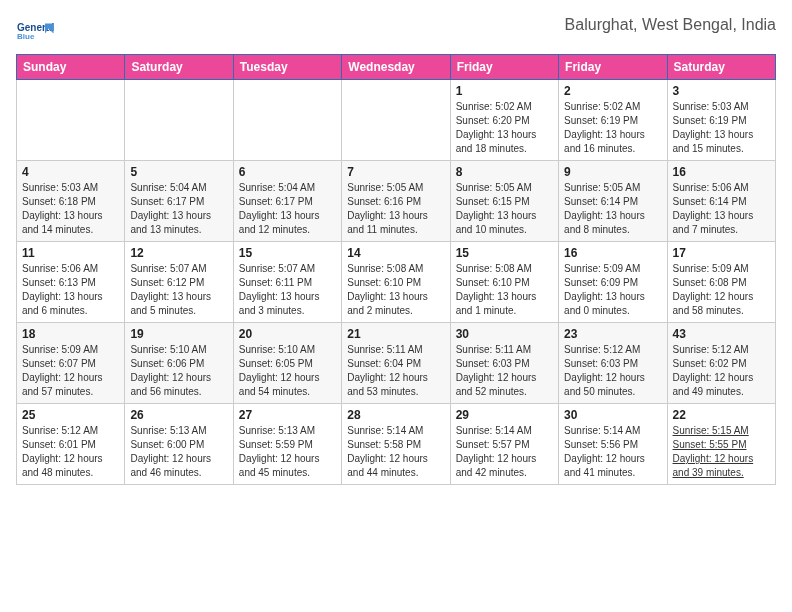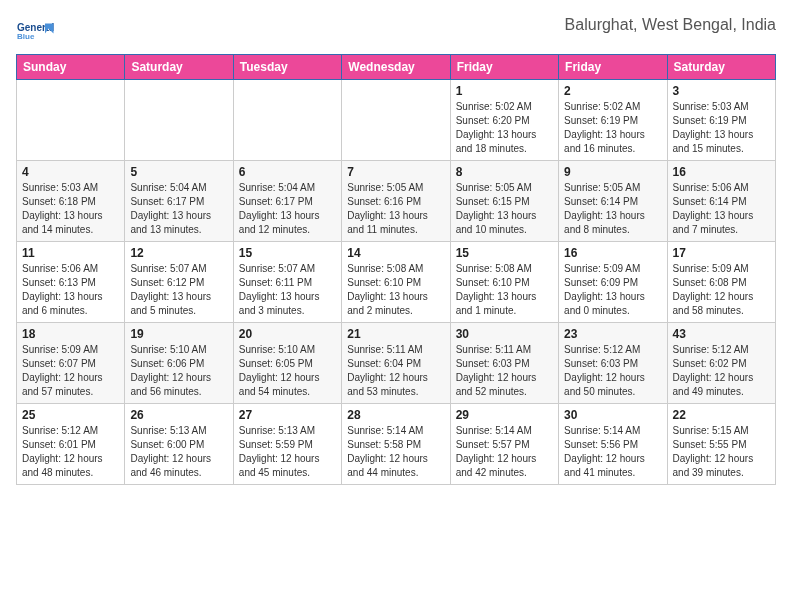--- a/index.html
+++ b/index.html
@@ -323,20 +323,20 @@
         </td>
         <td>
           <div class="day-num">30</div>
           <div class="day-info" style="white-space: pre-line;">Sunrise: 5:14 AM
 Sunset: 5:56 PM
 Daylight: 12 hours
 and 41 minutes.</div>
         </td>
         <td>
           <div class="day-num">22</div>
-          <div class="day-info" style="white-space: pre-line;">Sunrise: 5:15 AM
+          <div class="day-info" style="white-space: pre-line; text-decoration: underline;">Sunrise: 5:15 AM
 Sunset: 5:55 PM
 Daylight: 12 hours
 and 39 minutes.</div>
         </td>
       </tr>
     </tbody>
 </table>
 
 </body></html>

